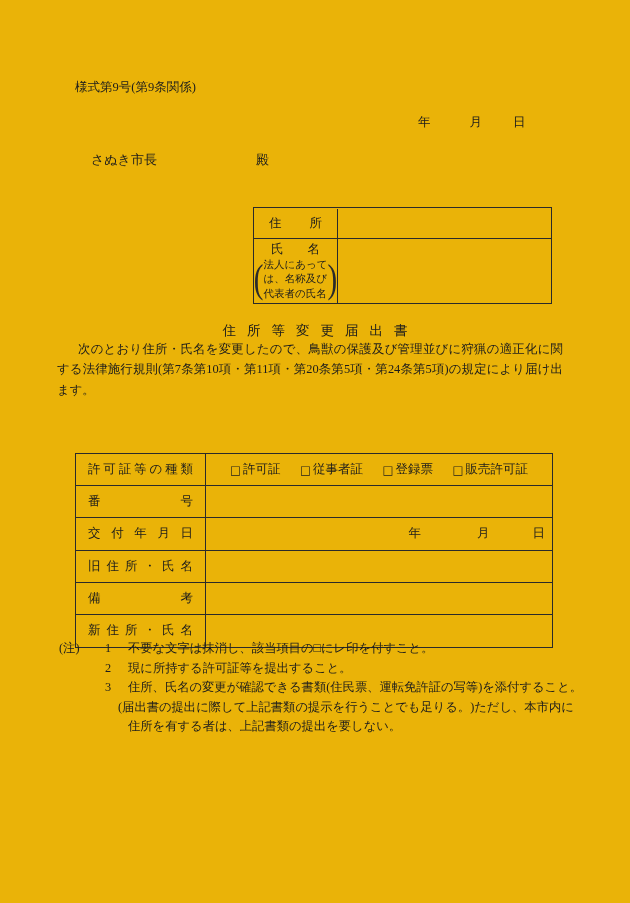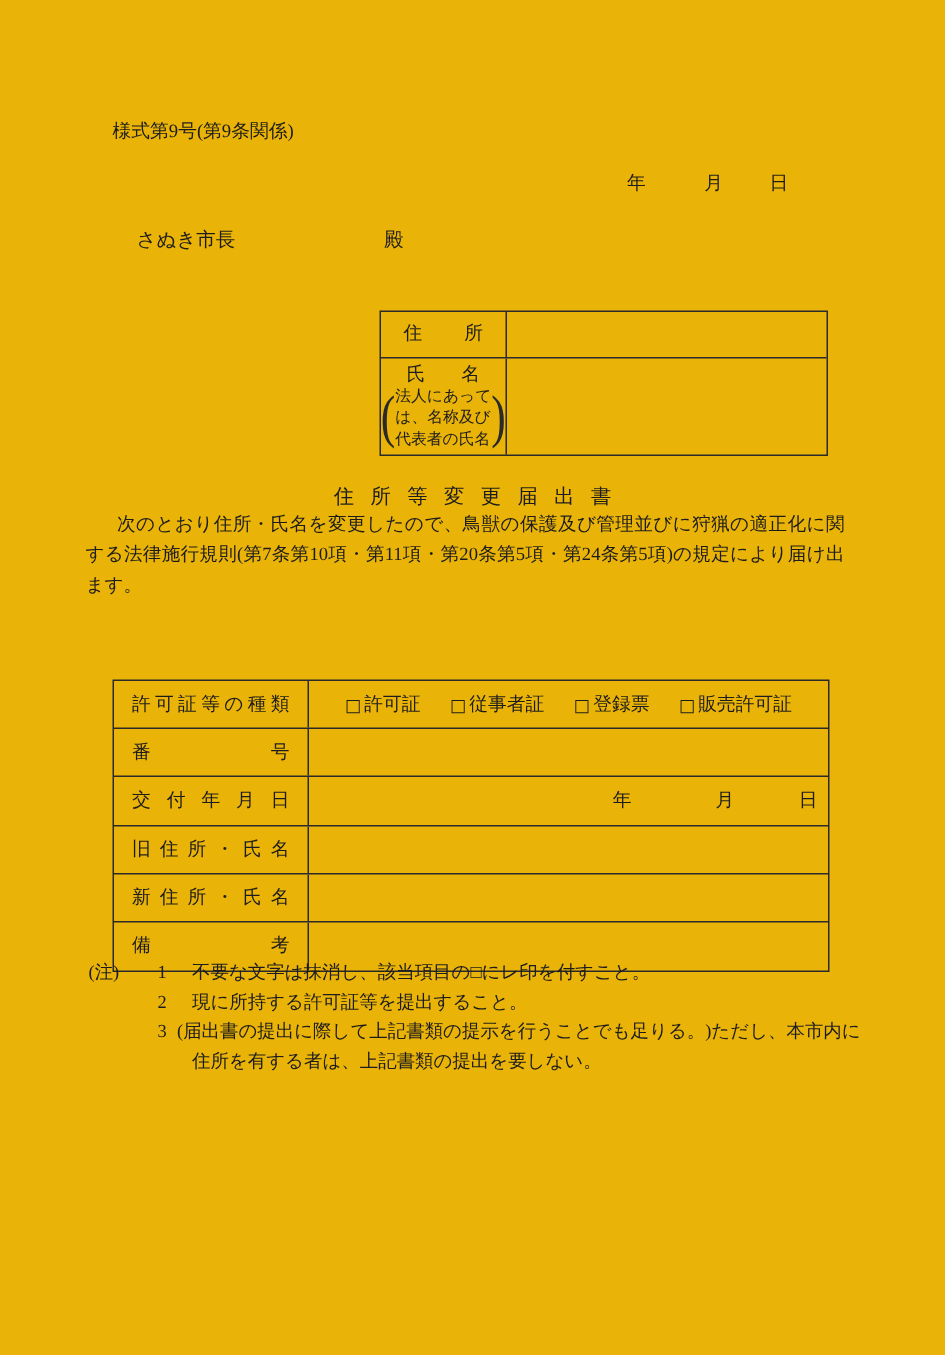--- a/index.html
+++ b/index.html
@@ -16,21 +16,21 @@
   .date-line{left:418px;top:114px;font-size:12.5px;display:flex;}
   .date-line .m{margin-left:39px;}
   .date-line .d{margin-left:31px;}
 
   .addressee{left:91px;top:151px;font-size:13px;display:flex;}
   .addressee .honorific{margin-left:99px;}
 
   
   .identity-box{left:253px;top:207px;width:299px;height:97px;border:1px solid #2a2a2a;box-sizing:border-box;}
   .id-row{display:flex;}
-  .id-row-address{height:31px;border-bottom:1px solid #2a2a2a;box-sizing:border-box;}
+  .id-row-address{height:31px;border-bottom:1px solid #2a2a2a;box-sizing:border-box;align-items:center;}
   .id-row-name{height:64px;}
   .id-label{width:84px;border-right:1px solid #2a2a2a;box-sizing:border-box;
             padding:0 15px;font-size:12.5px;line-height:29px;}
   .id-label-complex{width:84px;border-right:1px solid #2a2a2a;box-sizing:border-box;padding-top:2px;}
   .name-label-line{font-size:12.5px;line-height:16px;padding:0 17px;}
   .bracket-row{display:flex;align-items:center;justify-content:center;height:45px;}
   .paren{font-size:29px;line-height:1;transform:scaleY(1.35);font-weight:400;color:#2a2a2a;}
   .bracket-lines{font-size:10.5px;line-height:14.5px;white-space:nowrap;}
   .id-value{flex:1;}
 
@@ -143,26 +143,26 @@
         <span class="d">日</span>
       </div>
     </div>
 
     <div class="p-row">
       <div class="p-label justify">旧住所・氏名</div>
       <div class="p-value"></div>
     </div>
 
     <div class="p-row">
-      <div class="p-label justify">新住所・氏名</div>
+      <div class="p-label justify">備考</div>
       <div class="p-value"></div>
     </div>
 
     <div class="p-row">
-      <div class="p-label justify">備考</div>
+      <div class="p-label justify">新住所・氏名</div>
       <div class="p-value"></div>
     </div>
 
   </div>
 
   <div class="abs notes">
     <div class="notes-prefix">(注)</div>
     <div class="notes-items">
 
       <div class="note-item">
@@ -175,20 +175,21 @@
       <div class="note-item">
         <span class="note-num">2</span>
         <div class="note-text">
           <div>現に所持する許可証等を提出すること。</div>
         </div>
       </div>
 
       <div class="note-item">
         <span class="note-num">3</span>
         <div class="note-text">
+          <div>住所、氏名の変更が確認できる書類(住民票、運転免許証の写等)を添付すること。</div>
           <div class="hang">(届出書の提出に際して上記書類の提示を行うことでも足りる。)ただし、本市内に</div>
           <div>住所を有する者は、上記書類の提出を要しない。</div>
         </div>
       </div>
 
     </div>
   </div>
 
 </div>
 

